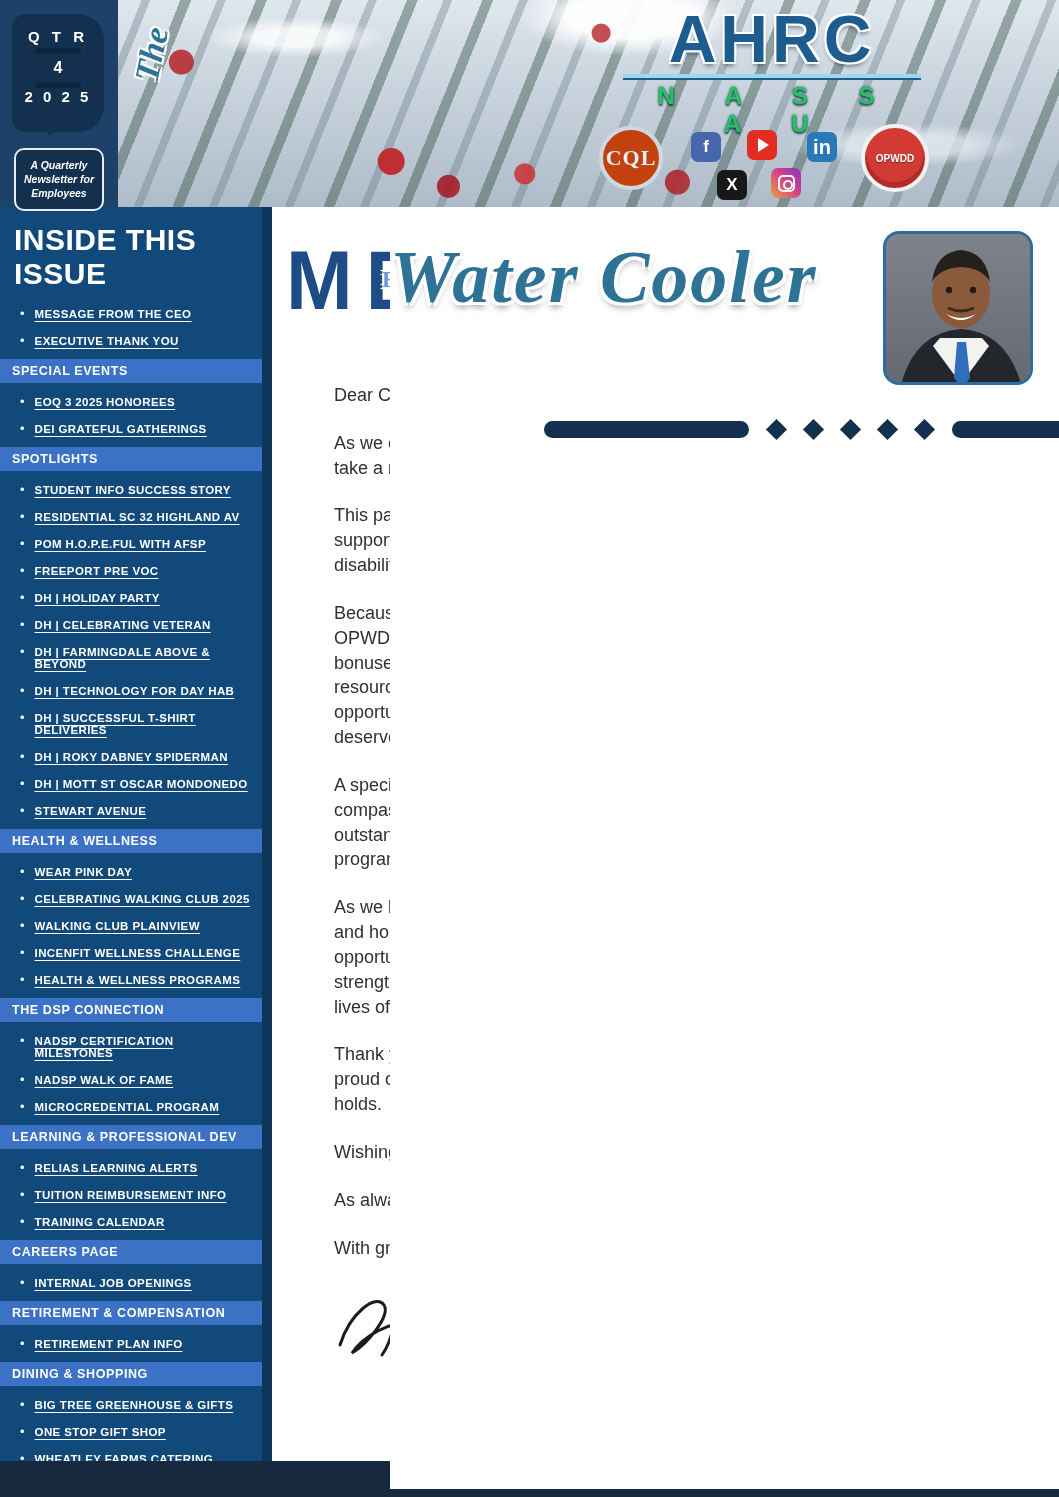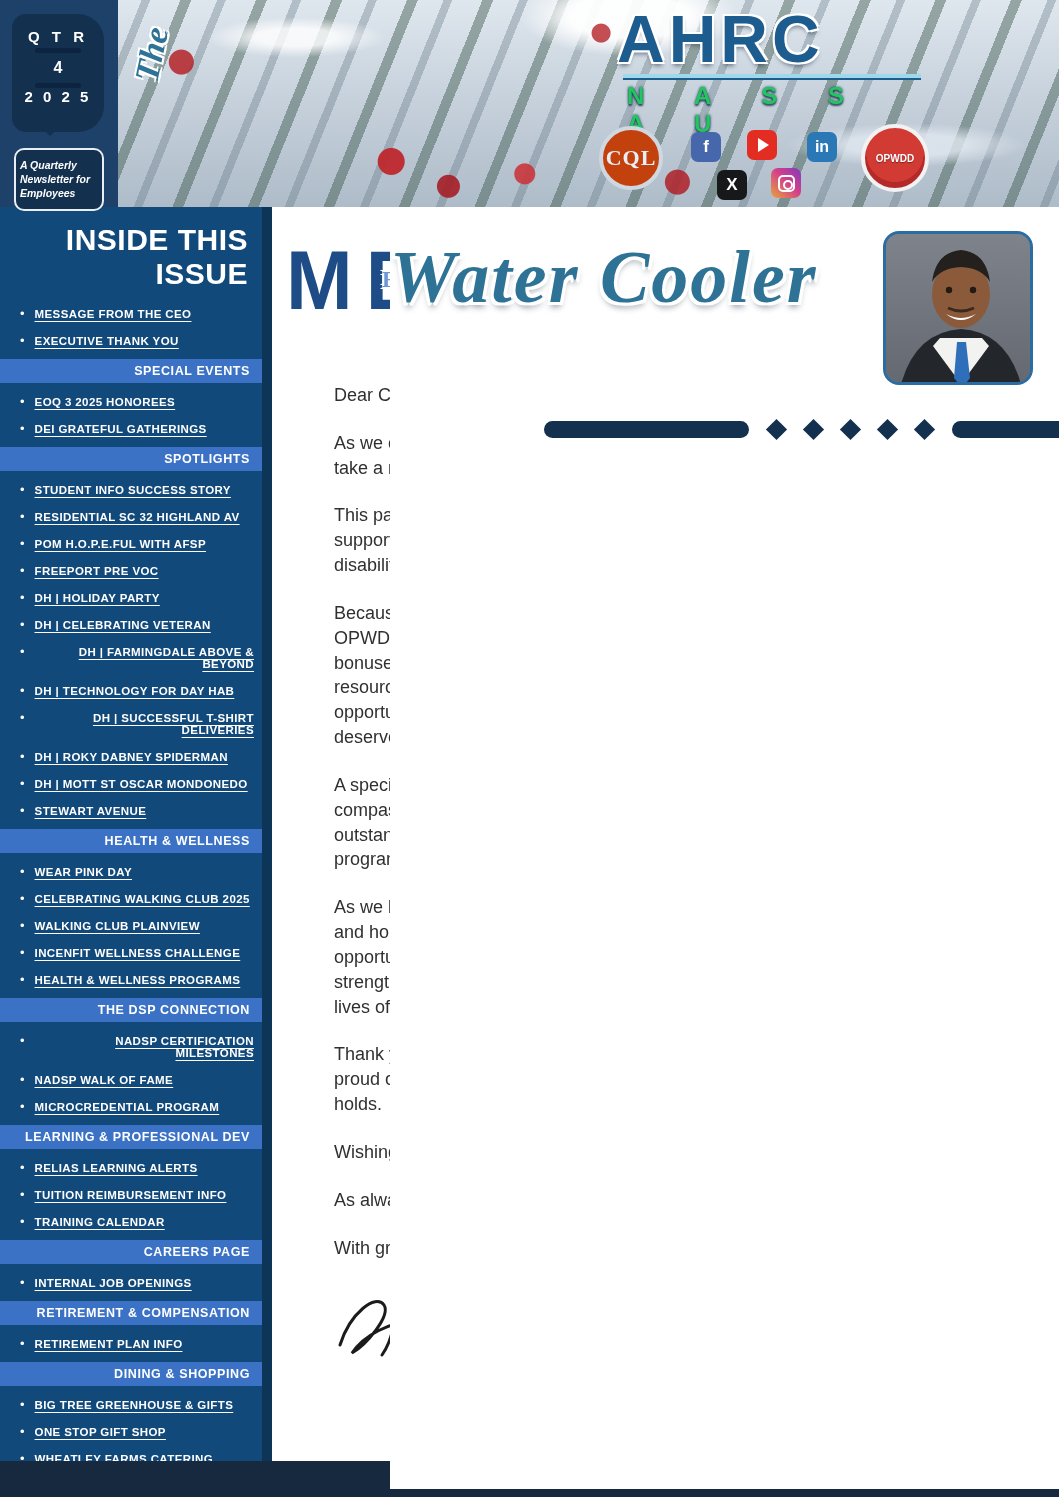--- a/index.html
+++ b/index.html
@@ -11,21 +11,21 @@
   .badge-col { position: absolute; left: 0; top: 0; width: 118px; height: 207px; background: #1d4168; z-index: 3; }
   .bottle { position: absolute; left: 12px; top: 14px; width: 92px; height: 118px; background: #13304f;
             border-radius: 14px 26px 26px 14px; color: #fff; text-align: center; padding-top: 14px; }
   .bottle:after { content:""; position:absolute; left: 28px; bottom: -14px; border: 10px solid transparent; border-top-color: #13304f; }
   .bottle .ln1 { font-size: 15px; font-weight: 800; letter-spacing: 4px; }
   .bottle .ln2 { font-size: 16px; font-weight: 800; margin: 6px 0; }
   .bottle .ln3 { font-size: 15px; font-weight: 800; letter-spacing: 3px; }
   .bottle .ridge { height: 5px; width: 46px; margin: 3px auto 0; background: #0c2440; border-radius: 3px; }
   .tagline { position: absolute; left: 14px; top: 148px; width: 90px; background: #13304f; border: 2px solid #e9eef4;
              border-radius: 10px; color: #fff; font-size: 10.5px; font-weight: 700; font-style: italic;
-             padding: 8px 4px; line-height: 1.35; }
+             text-align: center; padding: 8px 4px; line-height: 1.35; }
 
   .banner-photo { position: absolute; left: 105px; top: 0; width: 954px; height: 207px; overflow: hidden;
     background:
       radial-gradient(circle at 30% 78%, rgba(190,40,45,.95) 0 13px, transparent 14px),
       radial-gradient(circle at 36% 90%, rgba(165,30,38,.9) 0 11px, transparent 12px),
       radial-gradient(circle at 44% 84%, rgba(200,55,60,.9) 0 10px, transparent 11px),
       radial-gradient(circle at 8% 30%, rgba(180,35,40,.85) 0 12px, transparent 13px),
       radial-gradient(circle at 52% 16%, rgba(180,35,40,.8) 0 9px, transparent 10px),
       radial-gradient(circle at 60% 88%, rgba(175,32,40,.85) 0 12px, transparent 13px),
       radial-gradient(ellipse at 55% 8%, rgba(255,255,255,.95) 0 60px, transparent 110px),
@@ -35,58 +35,58 @@
       linear-gradient(180deg, #dfe7ee 0%, #c3ced9 55%, #aebcc9 100%);
   }
   .wordmark { position: absolute; left: 118px; top: 28px; z-index: 2; white-space: nowrap; }
   .wordmark .the { display: inline-block; transform: rotate(-78deg) translate(-6px, 8px); transform-origin: center;
       font-family: "Liberation Serif", serif; font-style: italic; font-weight: 700; font-size: 34px; color: #2e7396;
       text-shadow: -2px -2px 0 #fff, 2px -2px 0 #fff, -2px 2px 0 #fff, 2px 2px 0 #fff; }
   .wordmark .main { font-family: "Liberation Serif", serif; font-style: italic; font-weight: 700; font-size: 74px; color: #2e7396;
       letter-spacing: 2px;
       text-shadow: -3px -3px 0 #fff, 3px -3px 0 #fff, -3px 3px 0 #fff, 3px 3px 0 #fff, 0 5px 6px rgba(20,40,60,.45); }
 
-  .ahrc { position: absolute; right: 18px; top: 6px; width: 310px; text-align: left; z-index: 2; }
+  .ahrc { position: absolute; right: 18px; top: 6px; width: 310px; text-align: center; z-index: 2; }
   .ahrc-word { font-size: 66px; font-weight: 900; letter-spacing: 4px; color: #1d5c8f; line-height: 1;
       text-shadow: -2px -2px 0 #fff, 2px -2px 0 #fff, -2px 2px 0 #fff, 2px 2px 0 #fff, 0 4px 4px rgba(10,30,50,.5); }
   .ahrc-line { height: 4px; background: #9fd8e8; margin: 2px 6px; box-shadow: 0 2px 0 #1d5c8f; }
   .ahrc-sub { font-size: 24px; font-weight: 700; letter-spacing: 22px; color: #22c55e; margin-top: 4px; padding-left: 10px;
       text-shadow: 0 0 3px #123a5e, 0 2px 2px rgba(10,30,50,.7); }
 
   .logo-row { position: absolute; right: 16px; top: 122px; width: 330px; height: 80px; z-index: 2; }
   .cql { position: absolute; left: 0; top: 4px; width: 64px; height: 64px; border-radius: 50%;
          background: #c2410c; border: 4px solid #cfd8e0; display: flex; align-items: center; justify-content: center; }
   .cql span { color: #e8eef5; font-family: "Liberation Serif", serif; font-size: 22px; font-weight: 700; letter-spacing: 1px; }
   .opwdd { position: absolute; right: 0; top: 2px; width: 68px; height: 68px; border-radius: 50%;
            background: radial-gradient(circle at 50% 42%, #d23a34 0 62%, #b42a28 63% 100%); border: 4px solid #f2f2f2;
            display: flex; align-items: center; justify-content: center; }
   .opwdd span { color: #fff; font-size: 10px; font-weight: 800; text-shadow: 0 1px 1px rgba(0,0,0,.4); }
   .soc { position: absolute; width: 30px; height: 30px; border-radius: 7px; display: flex; align-items: center; justify-content: center;
          color: #fff; font-weight: 800; font-size: 17px; }
   .soc.fb { left: 92px; top: 10px; background: #4767ad; }
   .soc.yt { left: 148px; top: 8px; background: #e32d23; }
-  .soc.li { left: 208px; top: 10px; background: #2a78b5; font-size: 16px; }
+  .soc.li { left: 208px; top: 10px; background: #2a78b5; font-size: 20px; }
   .soc.x  { left: 118px; top: 48px; background: #17181a; }
   .soc.ig { left: 172px; top: 46px; background: linear-gradient(45deg, #e7a33c, #d43f8a 55%, #7e3bbd); }
   .yt-tri { width: 0; height: 0; border-left: 11px solid #fff; border-top: 7px solid transparent; border-bottom: 7px solid transparent; margin-left: 3px; }
   .ig-cam { width: 17px; height: 17px; border: 2.5px solid #fff; border-radius: 5px; position: relative; }
   .ig-cam:after { content:""; position:absolute; left: 3.5px; top: 3.5px; width: 6px; height: 6px; border: 2px solid #fff; border-radius: 50%; }
 
   
   .divider { position: absolute; left: 272px; top: 207px; width: 787px; height: 30px; background: #fff;
              display: flex; align-items: center; z-index: 2; }
   .div-bar { height: 17px; background: #13304f; border-radius: 9px; }
   .div-bar.left { width: 205px; margin-left: 0; }
   .div-bar.right { flex: 1; margin-right: -12px; }
   .diamonds { display: flex; gap: 22px; margin: 0 20px; }
   .diamond { width: 15px; height: 15px; background: #13304f; transform: rotate(45deg); }
 
   
   .sidebar { position: absolute; left: 0; top: 207px; width: 272px; height: 1254px; background: #11497b;
-             border-right: 10px solid #0d3558; color: #fff; padding-top: 16px; text-align: right; }
+             border-right: 10px solid #0d3558; color: #fff; padding-top: 16px; }
   .sidebar-title { font-size: 30px; font-weight: 800; line-height: 1.12; letter-spacing: .5px; padding: 0 14px 10px; }
   .section-bar { background: #3b72c6; font-size: 12.5px; font-weight: 800; letter-spacing: .6px;
                  padding: 5px 12px; margin: 5px 0; }
   .toc-item { display: flex; align-items: baseline; gap: 10px; padding: 7px 8px 7px 20px; }
   .toc-item .bullet { font-size: 13px; line-height: 1; }
   .toc-item a { color: #fff; font-size: 11.5px; font-weight: 800; letter-spacing: .4px;
                 text-decoration: underline; text-underline-offset: 3px; cursor: pointer; }
 
   
   .main { position: absolute; left: 272px; top: 207px; width: 787px; height: 1254px; background: #fff; }

